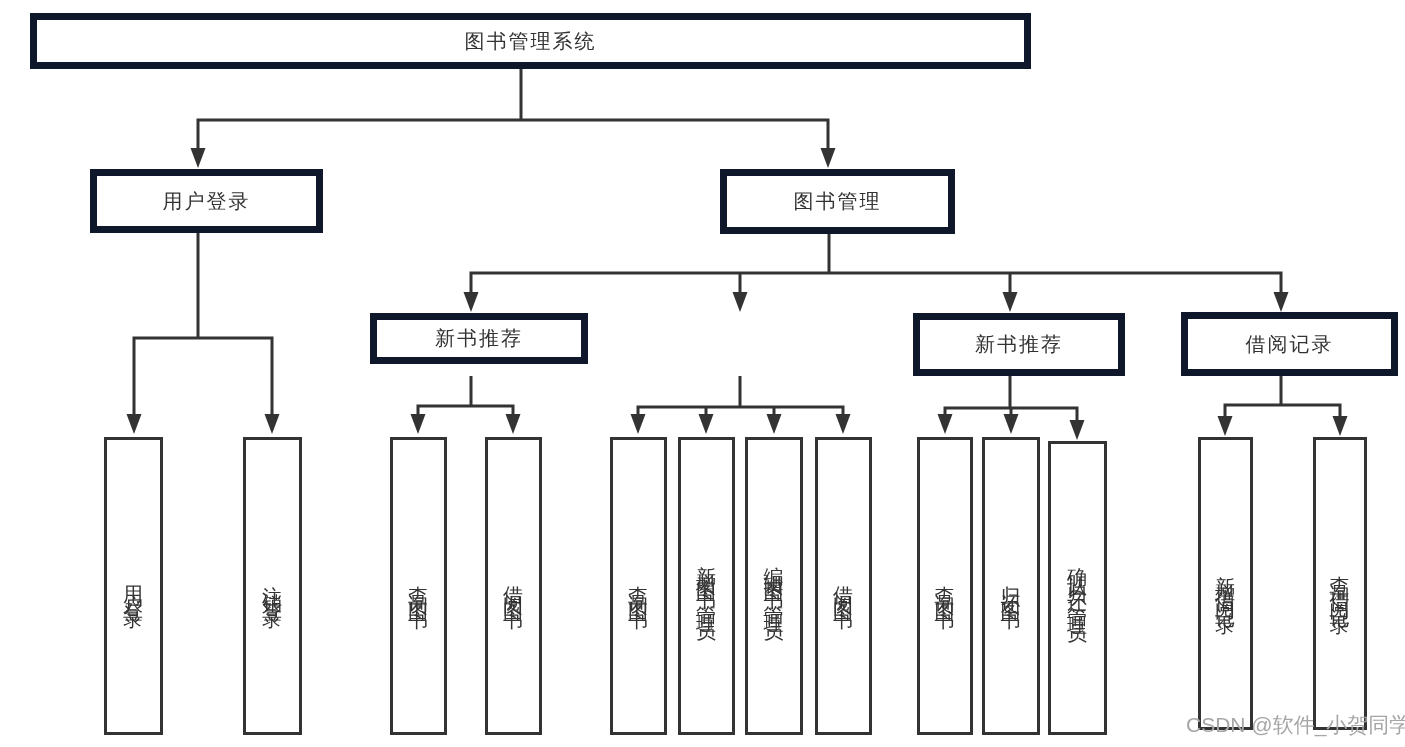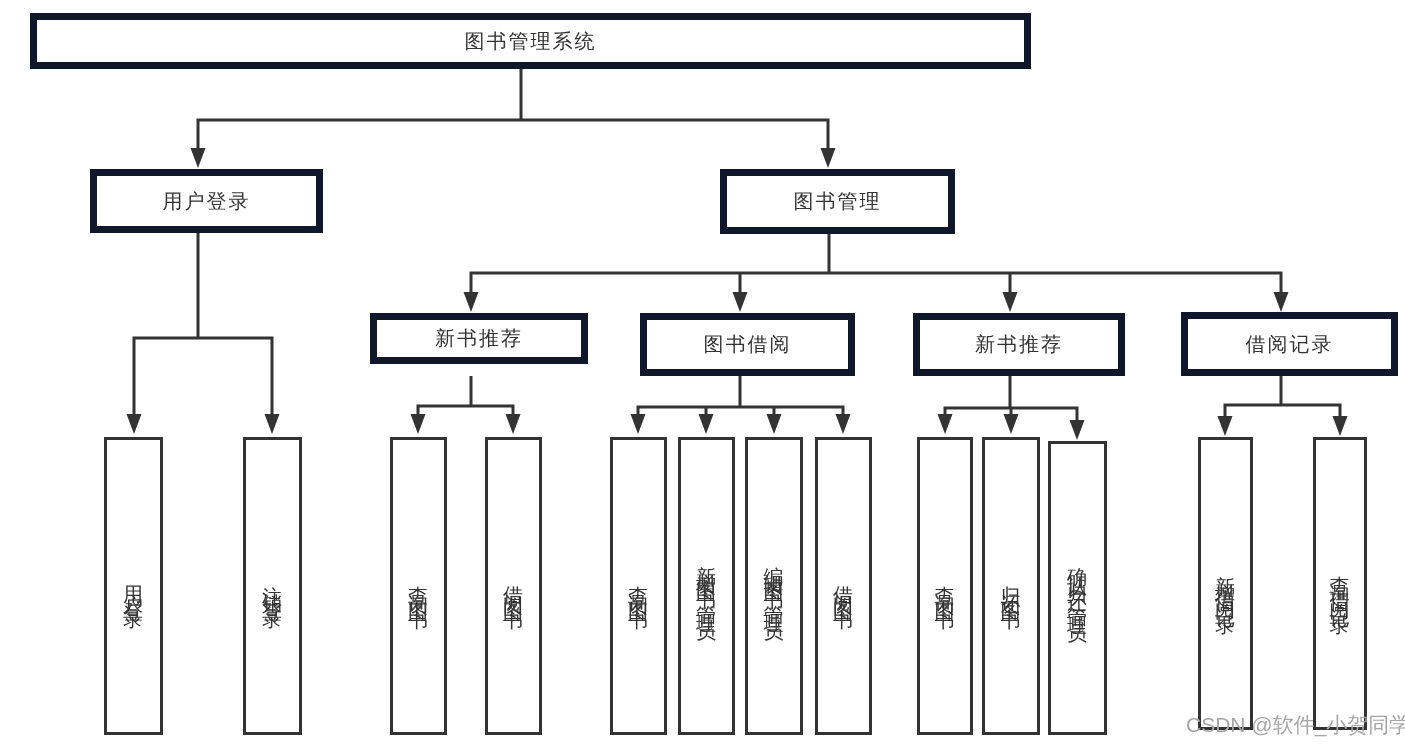--- a/index.html
+++ b/index.html
@@ -132,23 +132,20 @@
   <div class="hbox" style="left:82px;top:169px;width:233px;height:64px">
     <span>用户登录</span>
   </div>
   <div class="hbox" style="left:712px;top:169px;width:235px;height:65px">
     <span>图书管理</span>
   </div>
 
   <div class="hbox" style="left:362px;top:313px;width:218px;height:51px">
     <span>新书推荐</span>
   </div>
-  <div class="hbox" style="left:632px;top:313px;width:215px;height:63px">
-    <span>图书借阅</span>
-  </div>
   <div class="hbox" style="left:905px;top:313px;width:212px;height:63px">
     <span>新书推荐</span>
   </div>
   <div class="hbox" style="left:1173px;top:312px;width:217px;height:64px">
     <span>借阅记录</span>
   </div>
 
   <div class="vbox" style="left:104px;top:437px;width:59px;height:298px">
     <span>用户登录</span>
   </div>

